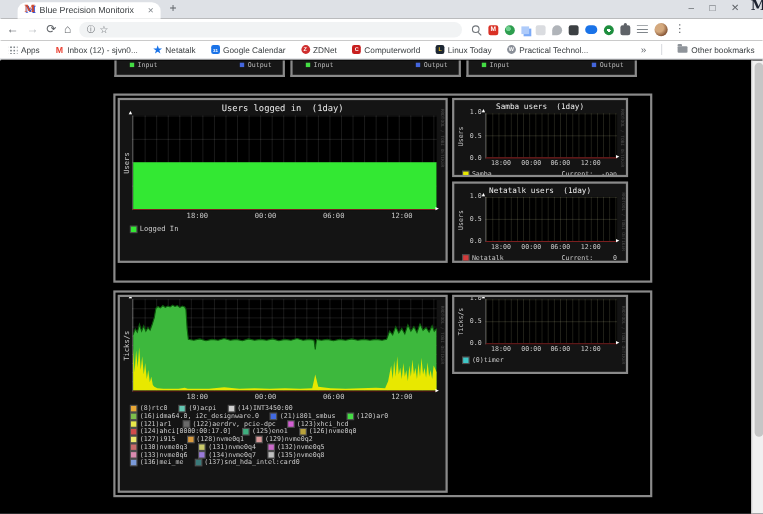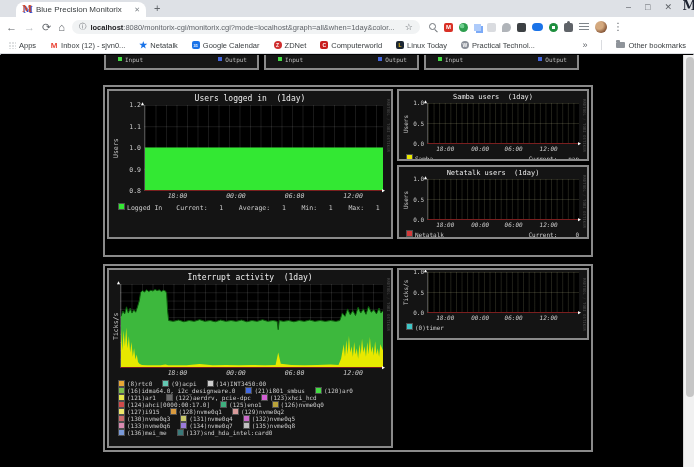--- a/index.html
+++ b/index.html
@@ -95,21 +95,21 @@
   #section-int{top:209px;height:188px;}
   .section-header{margin:1px;background:#3c3c3c;border:1px solid #5e5e5e;color:#b9a41c;
       font-weight:bold;font-size:9.5px;padding:0 5px;line-height:12px;}
   .section-body{display:flex;gap:4px;padding:2px;}
   .gcol{display:flex;flex-direction:column;gap:4px;}
 
   .graph-panel{border:2px solid #8a8a8a;background:#141414;box-sizing:border-box;position:relative;
       font-family:"DejaVu Sans Mono",monospace;color:#ccc;overflow:hidden;}
   .p-users{width:300px;height:150px;}
   .p-int{width:300px;height:180px;}
-  .small{width:192px;}
+  .small{width:160px;}
   .p-samba{height:72px;}
   .p-netatalk{height:74px;}
   .p-core{height:72px;}
 
   .watermark{position:absolute;right:0px;top:8px;writing-mode:vertical-rl;font-size:4px;
       color:#4a4a4a;letter-spacing:0px;}
   .g-title{text-align:center;font-size:8px;color:#ececec;margin-top:3px;white-space:pre;}
   .small .g-title{font-size:7px;margin-top:2px;}
   .g-main{display:flex;margin:2px 8px 0 2px;}
   .g-ylabel{writing-mode:vertical-rl;transform:rotate(180deg);font-size:6.5px;color:#ccc;
@@ -124,30 +124,30 @@
       background-image:linear-gradient(rgba(255,255,255,0.10) 1px,transparent 1px),
                        linear-gradient(90deg,rgba(255,255,255,0.10) 1px,transparent 1px);}
   .p-users .g-plot{height:85px;background-size:100% 21.25px,10.5px 100%;}
   .p-int .g-plot{height:83px;background-size:100% 8.3px,10.5px 100%;}
   .small .g-plot{height:40px;background-size:100% 20px,5.6px 100%;
       background-image:linear-gradient(rgba(210,210,160,0.16) 1px,transparent 1px),
                        linear-gradient(90deg,rgba(210,210,160,0.16) 1px,transparent 1px);}
   .chart-svg{position:absolute;inset:0;width:100%;height:100%;}
   .arr-up{position:absolute;left:-4px;top:-5px;color:#fff;font-size:5px;}
   .arr-right{position:absolute;right:-2px;bottom:-3px;color:#fff;font-size:5px;}
-  .g-xticks{position:relative;height:8px;margin:1px 8px 0 35px;font-size:6.5px;color:#ccc;font-style:italic;}
+  .g-xticks{position:relative;height:8px;margin:1px 8px 0 35px;font-size:6.5px;color:#ccc;}
   .small .g-xticks{margin-left:28px;font-size:6px;height:7px;}
   .g-xticks span{position:absolute;transform:translateX(-50%);white-space:nowrap;}
   .g-legend{display:flex;align-items:center;font-size:6.5px;color:#ccc;margin:4px 8px 0 10px;}
   .small .g-legend{font-size:6px;justify-content:space-between;margin:3px 8px 0 8px;}
   .lg-sq{width:5px;height:5px;display:inline-block;margin-right:3px;
       outline:1px solid rgba(255,255,255,0.25);flex:0 0 auto;}
   .lg-label{white-space:pre;}
   .g-stats{white-space:pre;margin-left:14px;}
-  .lg-left{display:flex;}
+  .lg-left{display:flex;align-items:center;}
   .int-legend{margin:3px 0 0 10px;font-size:6px;line-height:7px;color:#ccc;}
   .lg-row{display:flex;}
   .lg-item{display:flex;align-items:center;margin-right:11px;white-space:pre;}
 </style>
 </head>
 <body>
 
 <div class="window">
 
   <div class="titlebar">
@@ -165,21 +165,20 @@
     <span class="m-artifact">M</span>
   </div>
 
   <div class="toolbar">
     <span class="nav-ico">←</span>
     <span class="nav-ico disabled">→</span>
     <span class="nav-ico">⟳</span>
     <span class="nav-ico">⌂</span>
     <div class="addressbar">
       <span>ⓘ</span>
-      <span class="url"><span class="host">localhost</span><span>:8080/monitorix-cgi/monitorix.cgi?mode=localhost&amp;graph=all&amp;when=1day&amp;color...</span></span>
       <span class="addr-star">☆</span>
     </div>
     <div class="ext-row">
       <span class="xi xi-search"></span>
       <span class="xi xi-gmail">M</span>
       <span class="xi xi-globe"></span>
       <span class="xi xi-pages"></span>
       <span class="xi xi-graybox"></span>
       <span class="xi xi-shell"></span>
       <span class="xi xi-darksq"></span>
@@ -270,47 +269,39 @@
     </div>
 
     <div class="section" id="section-users">
       <div class="section-body">
 
         <div class="graph-panel p-users">
           <span class="watermark">RRDTOOL / TOBI OETIKER</span>
           <div class="g-title">Users logged in  (1day)</div>
           <div class="g-main">
             <span class="g-ylabel">Users</span>
-            <div class="g-yticks">
-                <span>1.2</span>
-                <span>1.1</span>
-                <span>1.0</span>
-                <span>0.9</span>
-                <span>0.8</span>
-              </div>
             <div class="g-plot">
               <svg class="chart-svg" viewBox="0 0 100 100" preserveAspectRatio="none">
                   <polygon points="0,100 0.00,50.00 100.00,50.00 100,100" fill="#33e833"></polygon>
                 </svg>
               <span class="arr-up">▲</span>
               <span class="arr-right">▶</span>
             </div>
           </div>
           <div class="g-xticks">
               <span style="left: 14%;">18:00</span>
               <span style="left: 38.5%;">00:00</span>
               <span style="left: 63%;">06:00</span>
               <span style="left: 87.5%;">12:00</span>
             </div>
           <div class="g-legend">
             <span class="lg-left">
               <span class="lg-sq" style="background: rgb(51, 232, 51);"></span>
               <span class="lg-label">Logged In</span>
             </span>
-            <span class="g-stats">Current:   1    Average:   1    Min:   1    Max:   1</span>
           </div>
         </div>
 
         <div class="gcol">
           <div class="graph-panel small p-samba">
             <span class="watermark">RRDTOOL / TOBI OETIKER</span>
             <div class="g-title">Samba users  (1day)</div>
             <div class="g-main">
               <span class="g-ylabel">Users</span>
               <div class="g-yticks">
@@ -372,21 +363,20 @@
         </div>
 
       </div>
     </div>
 
     <div class="section" id="section-int">
       <div class="section-body">
 
         <div class="graph-panel p-int">
           <span class="watermark">RRDTOOL / TOBI OETIKER</span>
-          <div class="g-title">Interrupt activity  (1day)</div>
           <div class="g-main">
             <span class="g-ylabel">Ticks/s</span>
             <div class="g-plot">
               <svg class="chart-svg" viewBox="0 0 100 100" preserveAspectRatio="none">
                   <polygon points="0,100 0.00,39.00 0.70,32.50 1.40,36.00 2.10,27.50 2.80,35.00 3.50,29.00 4.20,35.00 4.90,31.00 5.60,34.00 6.30,27.50 7.00,20.00 7.50,10.00 8.20,8.00 9.00,9.50 9.80,7.00 10.60,9.00 11.40,7.50 12.20,8.50 13.00,6.50 13.80,8.00 14.60,7.00 15.40,9.00 16.20,7.50 17.00,8.50 17.40,11.00 17.80,32.50 18.20,44.00 20.00,45.00 22.00,43.50 24.00,45.50 26.00,44.00 28.00,45.00 30.00,43.00 32.00,45.00 34.00,44.00 36.00,45.50 38.00,43.50 40.00,45.00 42.00,44.00 44.00,45.00 46.00,43.50 48.00,45.50 50.00,44.00 52.00,45.00 54.00,43.00 56.00,45.00 58.00,44.00 59.60,45.00 60.00,55.00 60.40,44.00 62.00,45.00 64.00,44.00 66.00,45.50 68.00,44.00 70.00,45.00 72.00,43.50 74.00,45.00 76.00,44.00 78.00,45.00 80.00,44.00 82.00,45.00 83.50,44.00 84.50,35.00 85.50,39.00 86.50,30.00 87.50,37.00 88.50,32.00 89.50,38.00 90.50,28.00 91.50,35.00 92.50,30.00 93.50,36.50 94.50,27.00 95.50,34.00 96.50,31.00 97.50,36.00 98.50,29.00 99.20,35.00 100.00,32.00 100,100" fill="#3db83d"></polygon>
                   <polyline points="0.00,39.00 0.70,32.50 1.40,36.00 2.10,27.50 2.80,35.00 3.50,29.00 4.20,35.00 4.90,31.00 5.60,34.00 6.30,27.50 7.00,20.00 7.50,10.00 8.20,8.00 9.00,9.50 9.80,7.00 10.60,9.00 11.40,7.50 12.20,8.50 13.00,6.50 13.80,8.00 14.60,7.00 15.40,9.00 16.20,7.50 17.00,8.50 17.40,11.00 17.80,32.50 18.20,44.00 20.00,45.00 22.00,43.50 24.00,45.50 26.00,44.00 28.00,45.00 30.00,43.00 32.00,45.00 34.00,44.00 36.00,45.50 38.00,43.50 40.00,45.00 42.00,44.00 44.00,45.00 46.00,43.50 48.00,45.50 50.00,44.00 52.00,45.00 54.00,43.00 56.00,45.00 58.00,44.00 59.60,45.00 60.00,55.00 60.40,44.00 62.00,45.00 64.00,44.00 66.00,45.50 68.00,44.00 70.00,45.00 72.00,43.50 74.00,45.00 76.00,44.00 78.00,45.00 80.00,44.00 82.00,45.00 83.50,44.00 84.50,35.00 85.50,39.00 86.50,30.00 87.50,37.00 88.50,32.00 89.50,38.00 90.50,28.00 91.50,35.00 92.50,30.00 93.50,36.50 94.50,27.00 95.50,34.00 96.50,31.00 97.50,36.00 98.50,29.00 99.20,35.00 100.00,32.00" fill="none" stroke="#0d5c0d" stroke-width="1" vector-effect="non-scaling-stroke"></polyline>
                   <polygon points="0,100 0.00,54.00 0.50,80.00 1.00,56.00 1.50,75.00 2.00,52.50 2.50,77.50 3.00,62.50 3.50,82.50 4.00,70.00 4.50,87.50 5.00,77.50 5.50,91.00 6.00,85.00 6.50,94.00 7.00,96.00 8.00,97.50 10.00,98.00 15.00,98.00 17.00,97.00 18.00,98.00 25.00,98.00 30.00,96.50 35.00,98.00 40.00,97.50 45.00,98.00 50.00,97.50 55.00,98.00 59.00,97.50 60.00,82.50 61.00,96.00 65.00,97.50 70.00,98.00 75.00,97.50 80.00,97.00 83.00,97.50 84.00,90.00 85.00,72.50 85.50,87.50 86.00,67.50 86.50,85.00 87.00,62.50 87.50,82.50 88.00,75.00 88.50,87.50 89.00,70.00 89.50,85.00 90.00,77.50 90.50,90.00 91.00,72.50 91.50,85.00 92.00,66.00 92.50,82.50 93.00,75.00 93.50,87.50 94.00,70.00 94.50,85.00 95.00,64.00 95.50,82.50 96.00,75.00 96.50,86.00 97.00,69.00 97.50,85.00 98.00,77.50 98.50,87.50 99.00,72.50 100.00,80.00 100,100" fill="#e8e800"></polygon>
                 </svg>
               <span class="arr-up">▲</span>
               <span class="arr-right">▶</span>

